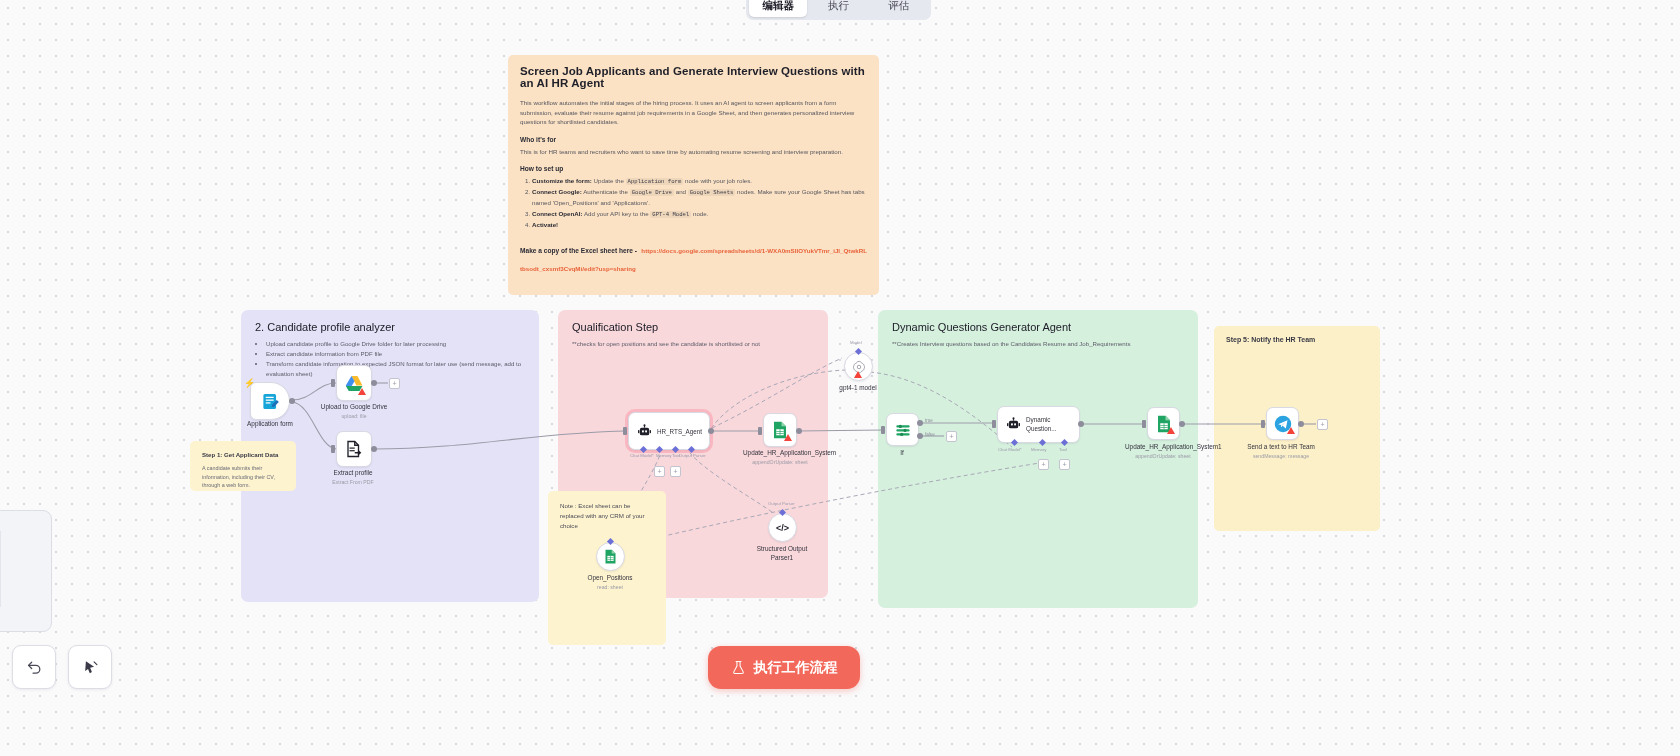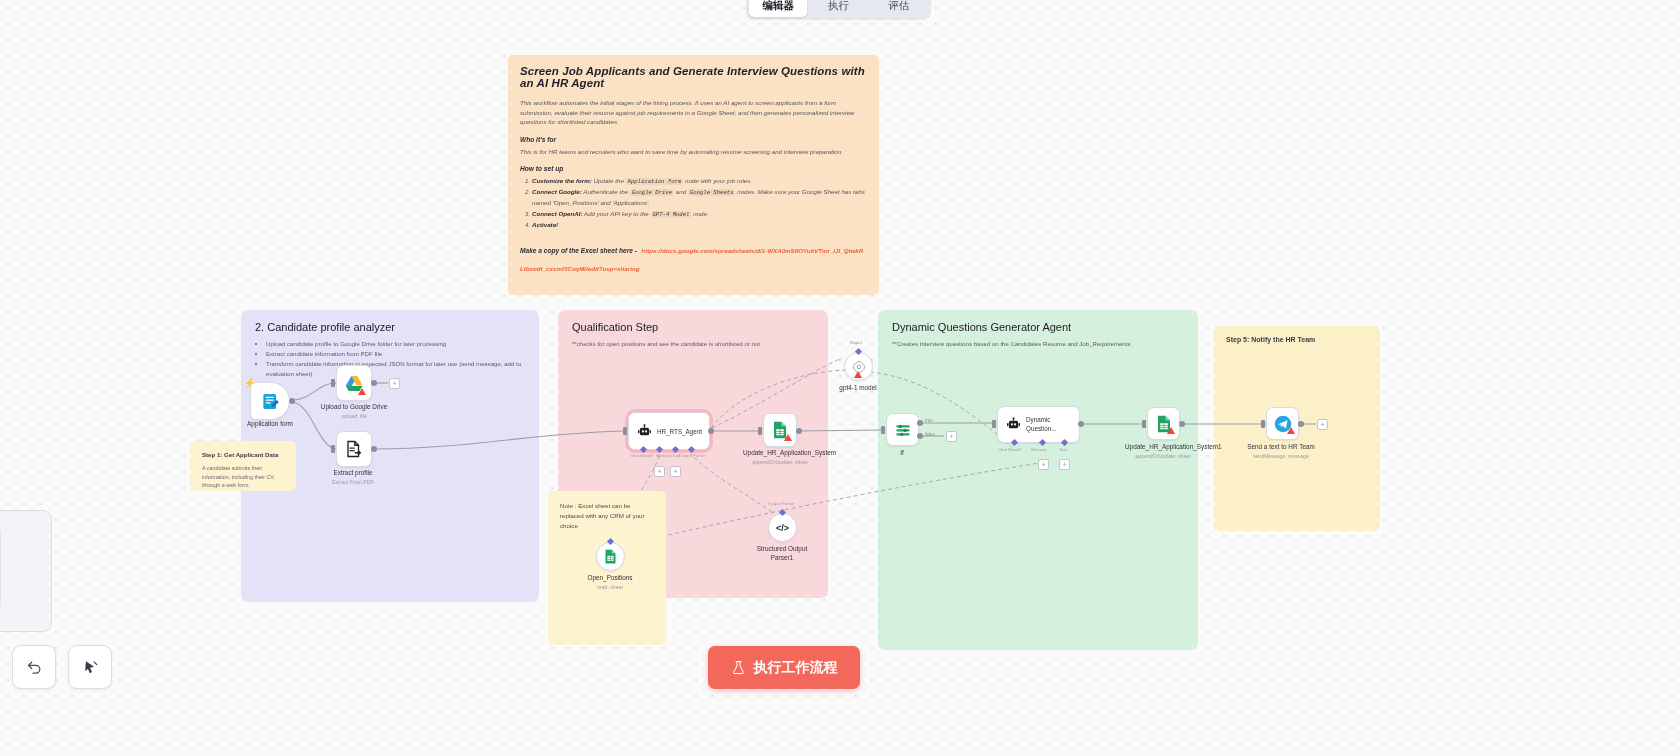--- a/index.html
+++ b/index.html
@@ -22,21 +22,21 @@
   }
   .tabbar .tab{
     flex:1;height:22px;display:flex;align-items:center;justify-content:center;
     font-size:10.5px;color:#4a4a58;border-radius:5px;
   }
   .tabbar .tab.active{background:#ffffff;color:#21212b;font-weight:600;
      box-shadow:0 1px 2px rgba(0,0,0,.12);}
 
   
   .note{border-radius:5px;padding:10px 12px;}
-  .note-orange{background:#fbe2c4;font-style:italic;}
+  .note-orange{background:#fbe2c4;}
   .note-yellow{background:#fcf0c9;}
   .note-yellow2{background:#fdf3cf;}
   .note h3{margin:0 0 9px 0;font-size:11.5px;font-weight:700;color:#1f1f29;letter-spacing:.1px;}
   .note p{margin:0 0 7px 0;font-size:6.2px;line-height:1.55;color:#56565f;}
   .note h4{margin:9px 0 4px 0;font-size:6.6px;font-weight:700;color:#2b2b35;}
   .note ol{margin:0;padding-left:12px;font-size:6.2px;line-height:1.62;color:#56565f;}
   .note li{margin-bottom:1px;}
   .note b{color:#2b2b35;}
   .mono{font-family:"Liberation Mono", monospace;font-size:5.6px;
         background:rgba(0,0,0,.05);padding:0 2px;border-radius:2px;color:#3a3a46;}
@@ -90,21 +90,21 @@
     display:flex;align-items:center;justify-content:center;
     box-shadow:0 1px 3px rgba(20,20,40,.07);
   }
   .minimap{
     background:#f3f4f8;border:1px solid #dcdde5;border-radius:9px;
   }
   .minimap-inner{position:absolute;background:#fff;border:1px solid #e4e5ec;}
 
   
   .runbtn{
-    background:#f2685a;color:#fff;border:none;border-radius:7px;
+    background:#f2685a;color:#fff;border:none;border-radius:13px;
     display:flex;align-items:center;justify-content:center;gap:8px;
     font-size:14px;font-weight:700;cursor:pointer;
     box-shadow:0 2px 6px rgba(242,104,90,.35);
   }
   svg{display:block;}
 </style>
 </head>
 <body>
 
 <div class="canvas">
@@ -148,21 +148,21 @@
       <li>Extract candidate information from PDF file</li>
       <li>Transform candidate information to expected JSON format for later use (send message, add to evaluation sheet)</li>
     </ul>
   </div>
 
   <div class="abs group g-pink" style="left:558px;top:310px;width:270px;height:288px;padding:11px 14px;">
     <div class="g-title">Qualification Step</div>
     <div class="g-sub">**checks for open positions and see the candidate is shortlisted or not</div>
   </div>
 
-  <div class="abs group g-green" style="left:878px;top:310px;width:320px;height:340px;padding:11px 14px;">
+  <div class="abs group g-green" style="left:878px;top:310px;width:320px;height:298px;padding:11px 14px;">
     <div class="g-title">Dynamic Questions Generator Agent</div>
     <div class="g-sub">**Creates Interview questions based on the Candidates Resume and Job_Requirements</div>
   </div>
 
   <div class="abs note note-yellow" style="left:1214px;top:326px;width:166px;height:205px;">
     <div style="font-size:7px;font-weight:600;color:#3a3a46;">Step 5: Notify the HR Team</div>
   </div>
 
   <svg class="abs" style="left:0;top:0;width:1680px;height:756px;pointer-events:none;">
 

